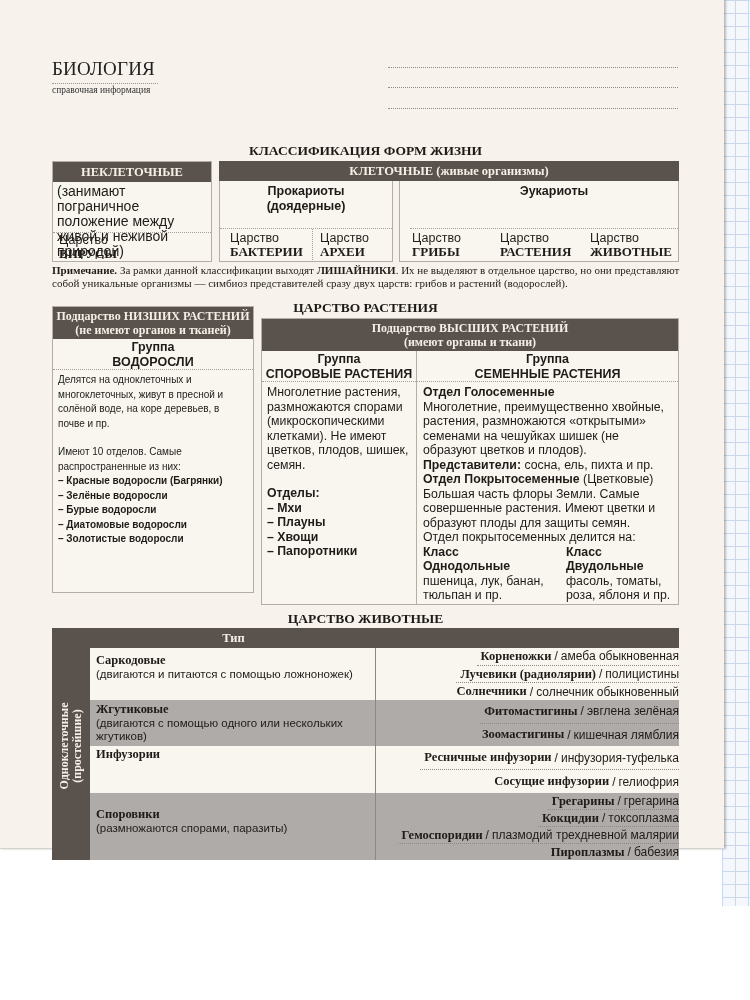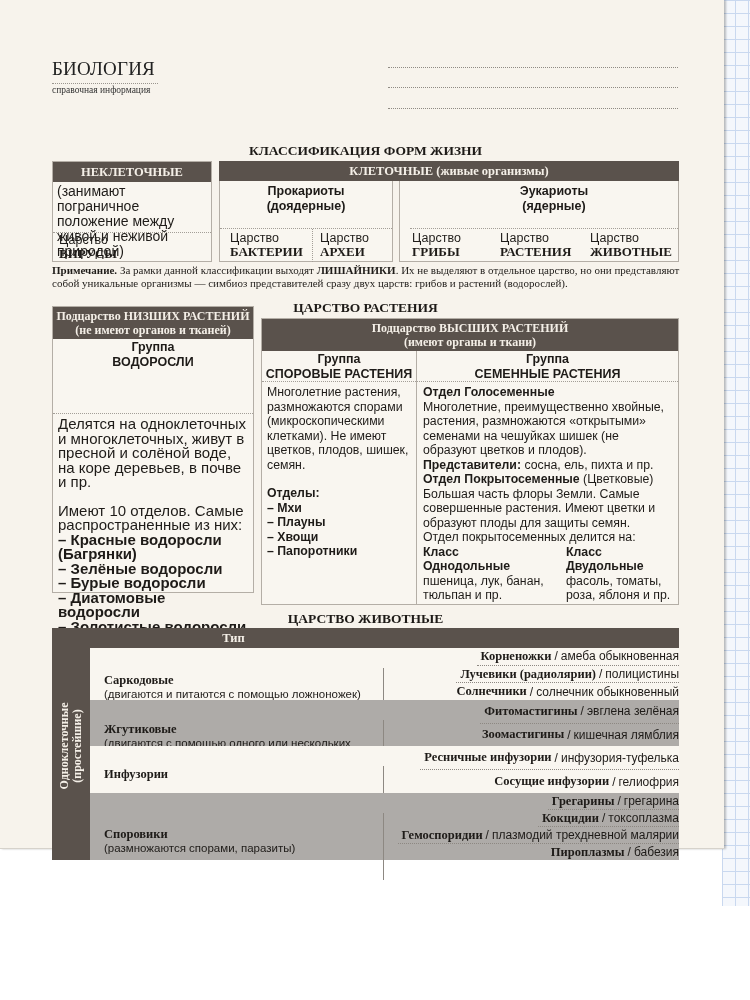--- a/index.html
+++ b/index.html
@@ -53,21 +53,21 @@
   .animal-side { position: absolute; left: 0; top: 0; width: 38px; height: 232px; }
   .side-label {
     position: absolute; left: 19px; top: 118px; width: 200px;
     transform: translate(-50%, -50%) rotate(-90deg);
     color: #f4efe7; text-align: center; font-family: "Liberation Serif", serif; font-weight: bold; font-size: 12px; line-height: 13px;
   }
   .ahdr { position: absolute; top: 0; height: 20px; line-height: 20px; color: #f4efe7; text-align: center; font-family: "Liberation Serif", serif; font-weight: bold; font-size: 12.5px; }
   .arow { position: absolute; left: 38px; width: 589px; }
   .arow.light { background: #f9f6f0; }
   .arow.dark { background: #aeaba8; }
-  .atype { position: absolute; left: 8px; top: 0; width: 286px; height: 100%; padding: 5px 8px 0 6px; border-right: 1px solid #8d8882; margin-top: 20px; }
+  .atype { position: absolute; left: 0; top: 0; width: 286px; height: 100%; padding: 5px 8px 0 6px; border-right: 1px solid #8d8882; }
   .atype .name { font-family: "Liberation Serif", serif; font-weight: bold; font-size: 12.5px; line-height: 15px; }
   .atype .desc { font-family: "Liberation Sans", sans-serif; font-size: 11.5px; line-height: 13px; }
   .aclasses { position: absolute; left: 287px; top: 0; right: 0; height: 100%; display: flex; flex-direction: column; align-items: flex-end; }
   .aclass { flex: 1; display: flex; align-items: center; padding-left: 4px; font-family: "Liberation Sans", sans-serif; font-size: 12px; border-bottom: 1px dotted #8d8882; white-space: nowrap; }
   .aclass:last-child { border-bottom: none; }
   .aclass .cn { font-family: "Liberation Serif", serif; font-weight: bold; font-size: 12.5px; }
   .aclass .sep { margin: 0 3px; }
 </style>
 </head>
 <body>
@@ -113,21 +113,20 @@
       <div class="kingdom" style="left:100px; top:3px;">
         <div>Царство</div>
         <b>АРХЕИ</b>
       </div>
     </div>
   </div>
 
   <div class="box" style="left:399px; top:181px; width:280px; height:81px; border-top:none;">
     <div class="center bold cond" style="padding-top:3px; font-size:12.5px; line-height:15px; padding-left:30px;">
       <div>Эукариоты</div>
-      <div>(ядерные)</div>
     </div>
     <div class="dotline" style="position:absolute; left:10px; right:0; top:47px; height:34px;">
       <div class="kingdom" style="left:2px; top:3px;">
         <div>Царство</div>
         <b>ГРИБЫ</b>
       </div>
       <div class="kingdom" style="left:90px; top:3px;">
         <div>Царство</div>
         <b>РАСТЕНИЯ</b>
       </div>
@@ -146,21 +145,21 @@
 
   <div class="box" style="left:52px; top:306px; width:202px; height:287px;">
     <div class="hdr" style="height:32px; padding-top:2px; font-size:12px;">
       <div>Подцарство НИЗШИХ РАСТЕНИЙ</div>
       <div>(не имеют органов и тканей)</div>
     </div>
     <div class="center bold cond" style="height:30px; padding-top:1px;">
       <div>Группа</div>
       <div>ВОДОРОСЛИ</div>
     </div>
-    <div class="dotline cond" style="padding:3px 5px; font-size:15px;margin-top:44px;">
+    <div class="dotline cond" style="padding:3px 5px; font-size:10px;">
       <div>Делятся на одноклеточных и многоклеточных, живут в пресной и солёной воде, на коре деревьев, в почве и пр.</div>
       <div style="height:14px;"></div>
       <div>Имеют 10 отделов. Самые распространенные из них:</div>
       <div class="bold">– Красные водоросли (Багрянки)</div>
       <div class="bold">– Зелёные водоросли</div>
       <div class="bold">– Бурые водоросли</div>
       <div class="bold">– Диатомовые водоросли</div>
       <div class="bold">– Золотистые водоросли</div>
     </div>
   </div>

